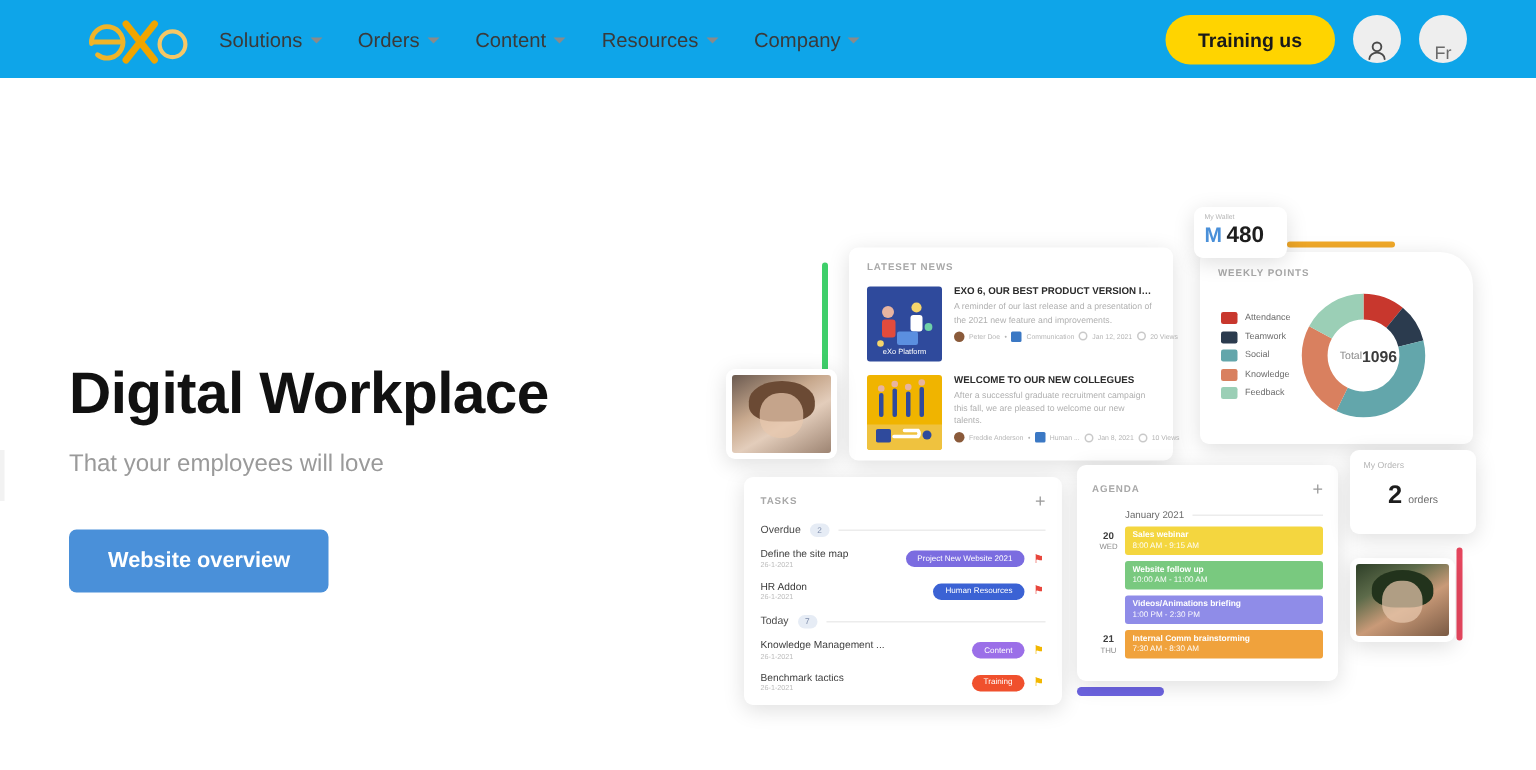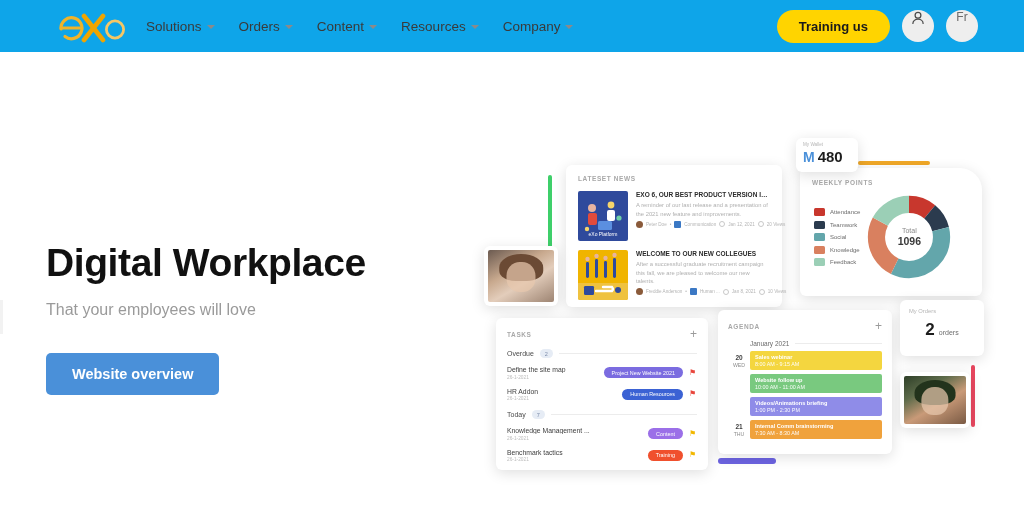--- a/index.html
+++ b/index.html
@@ -34,21 +34,21 @@
     position: absolute; right: 46px; top: 0; height: 52px;
     display: flex; align-items: center; gap: 12px;
   }
   .btn-contact {
     background: #ffd400; color: #1a1a1a; border: none; border-radius: 20px;
     padding: 0 22px; height: 33px; font-size: 13px; font-weight: bold;
     font-family: "Liberation Sans", sans-serif; cursor: pointer;
   }
   .circle-btn {
     width: 32px; height: 32px; border-radius: 50%; background: #eeeeee;
-    display: flex; align-items: flex-start; justify-content: center;
+    display: flex; align-items: flex-end; justify-content: center;
     cursor: pointer; font-size: 12px; color: #6b6b6b;
   }
 
   
   .hero-text { position: absolute; left: 46px; top: 240px; width: 430px; }
   .hero-title {
     font-size: 39px; font-weight: bold; color: #111111;
     line-height: 1.2; letter-spacing: -0.4px;
   }
   .hero-sub {
@@ -98,21 +98,21 @@
   .points-card { left: 330px; top: 48px; width: 182px; height: 128px; padding: 11px 12px;
                  border-top-right-radius: 22px; }
   .donut-wrap { display: flex; align-items: center; margin-top: 8px; }
   .legend { display: flex; flex-direction: column; gap: 4.5px; padding-left: 2px; }
   .legend-row { display: flex; align-items: center; gap: 5px; font-size: 6px; color: #6d6d6d; }
   .legend-sw { width: 11px; height: 8px; border-radius: 1.5px; flex: none; }
   .donut { position: relative; width: 86px; height: 86px; margin-left: 6px; flex: none; }
   .donut-hole {
     position: absolute; left: 50%; top: 50%; transform: translate(-50%,-50%);
     width: 44px; height: 44px; border-radius: 50%; background: #fff;
-    display: flex; flex-direction: column; align-items: center; justify-content: center;
+    display: flex; flex-direction: row; align-items: center; justify-content: flex-end;
   }
   .donut-lbl { font-size: 7px; color: #8a8a8a; }
   .donut-val { font-size: 10.5px; color: #3a3a3a; font-weight: bold; margin-top: 1px; }
 
   
   .wallet-card { left: 326px; top: 18px; width: 62px; height: 34px; padding: 4px 7px; }
   .wallet-lbl { font-size: 4.6px; color: #b6b6b6; }
   .wallet-row { display: flex; align-items: baseline; gap: 3px; margin-top: 1px; }
   .wallet-m { font-size: 14px; font-weight: bold; color: #4a90d9; }
   .wallet-n { font-size: 15px; font-weight: bold; color: #1d1d1d; }

